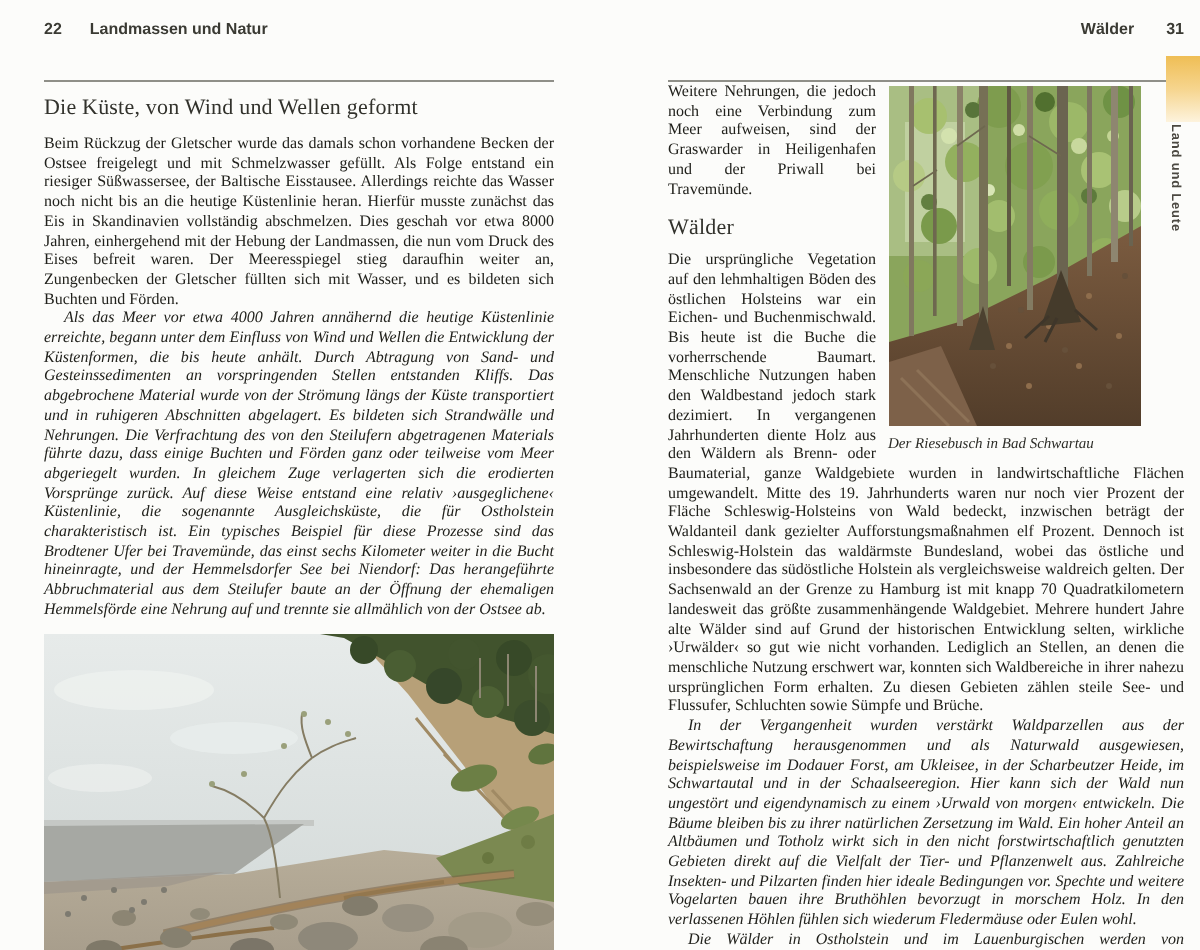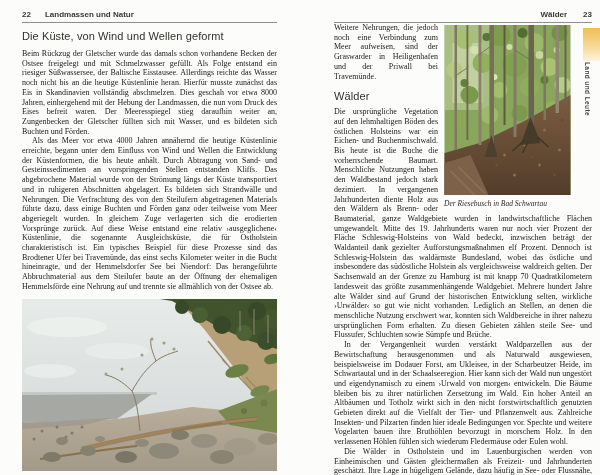--- a/index.html
+++ b/index.html
@@ -13,37 +13,37 @@
 
   .page { position: absolute; top: 10px; }
   .page-left  { left: 22px;  width: 255px; }
   .page-right { left: 334px; width: 258px; }
 
   .page-header {
     display: flex; align-items: flex-start; gap: 14px;
     font-family: "Liberation Sans", sans-serif;
     font-weight: bold; font-size: 8px; color: #3a3a33;
     border-bottom: 1px solid #8f8f88;
-    padding-bottom: 3px;
+    padding-bottom: 21px;
   }
   .page-header.align-right { justify-content: flex-end; gap: 16px; }
 
   .section-title {
-    font-family: Liberation Sans, sans-serif;
+    font-family: Liberation Serif, serif;
     font-weight: normal; font-size: 11px; color: #32322c;
     margin: 7px 0 7px 0; letter-spacing: 0.1px;
   }
   h2.section-title { margin: 9px 0 5px 0; }
 
   p.body {
     font-size: 8px; line-height: 9.7px; color: #21211c;
     text-align: justify; margin: 0;
     hyphens: auto; -webkit-hyphens: auto;
   }
-  p.body.indent { text-indent: 10px; }
+  p.body.indent { text-indent: 10px; font-style: italic; }
 
   figure { margin: 0; padding: 0; }
   .photo-left { margin-top: 7px; width: 255px; }
   .photo-right { float: right; width: 148px; margin: 2px 0 3px 6px; }
   figcaption {
     font-style: italic; font-size: 7.5px; line-height: 9px;
     color: #2c2c27; margin-top: 4px;
   }
   .photo-frame { display: block; }
 
@@ -157,21 +157,21 @@
             <circle cx="44" cy="138" r="1.5"></circle>
         </g>
       </svg>
       <figcaption>Das Brodtener Ufer bei Travemünde</figcaption>
     </figure>
   </div>
 
   <div class="page page-right">
     <div class="page-header align-right">
       <span>Wälder</span>
-      <span>23</span>
+      <span>31</span>
     </div>
 
     <div class="content">
       <figure class="photo-right">
         <svg class="photo-frame" width="127" height="170" viewBox="0 0 126 170">
           <defs>
             <linearGradient id="floorG" x1="0" y1="0" x2="0" y2="1">
               <stop offset="0" stop-color="#7c5c40"></stop>
                 <stop offset="1" stop-color="#523d2a"></stop>
             </linearGradient>

